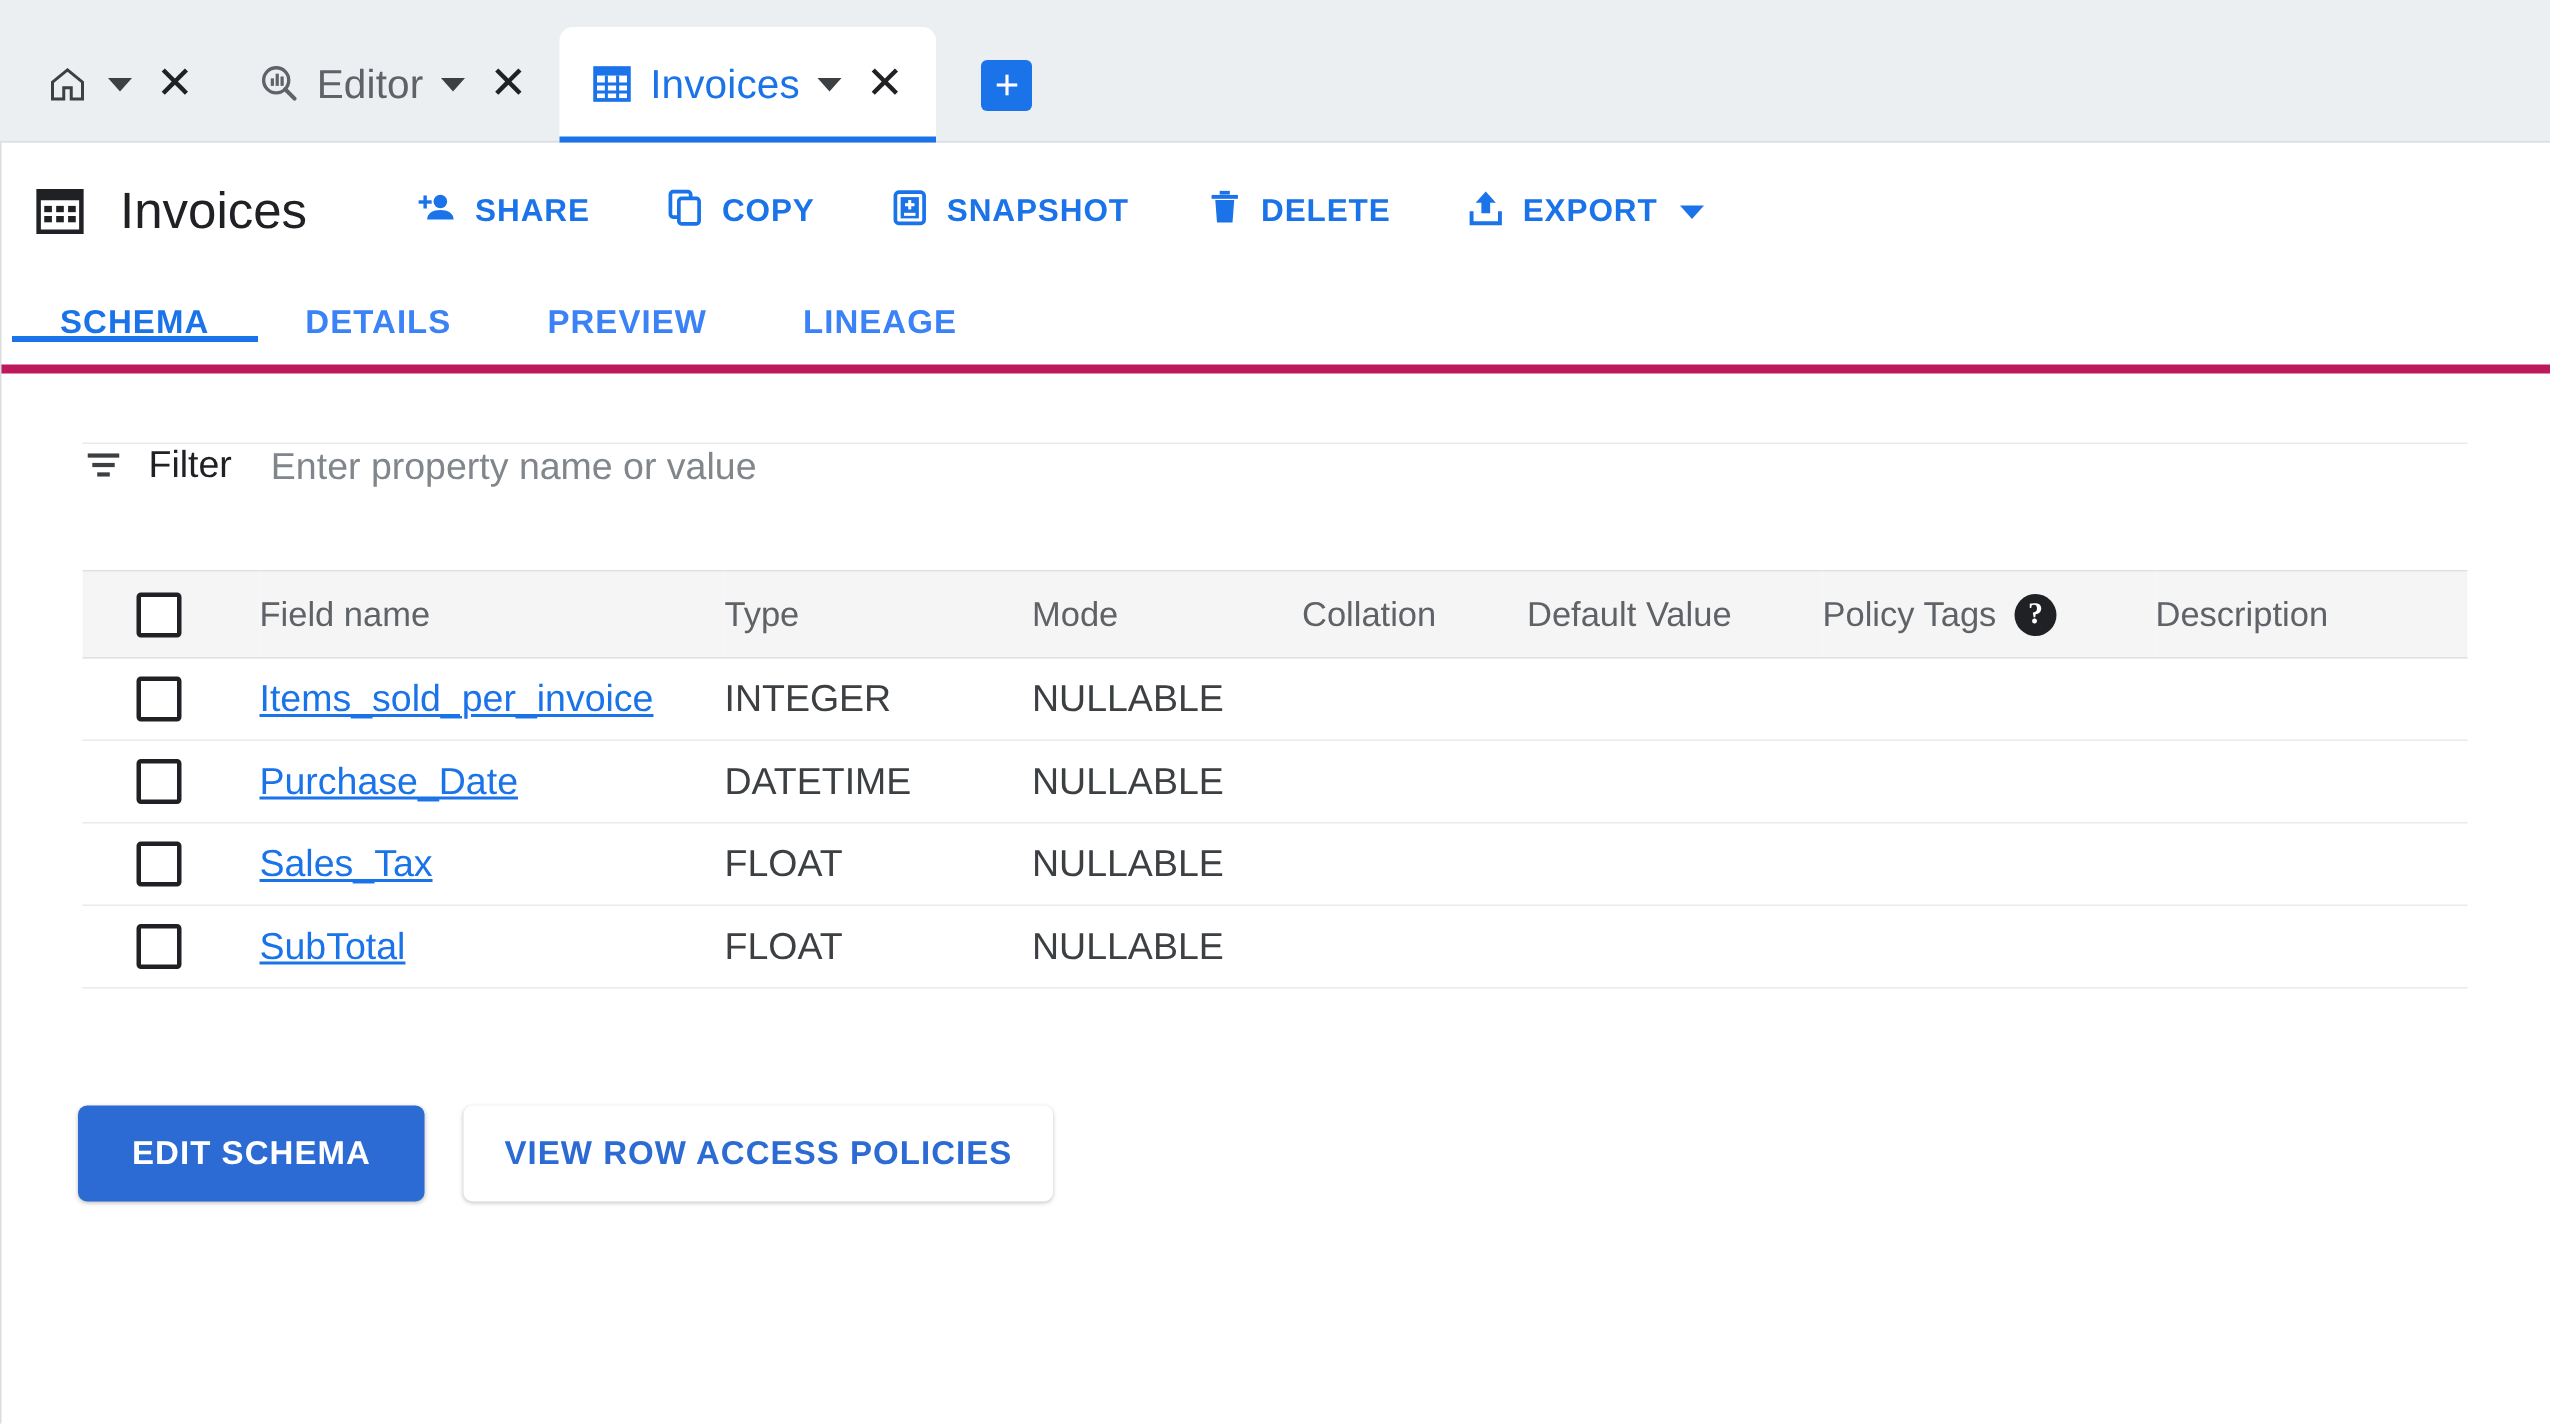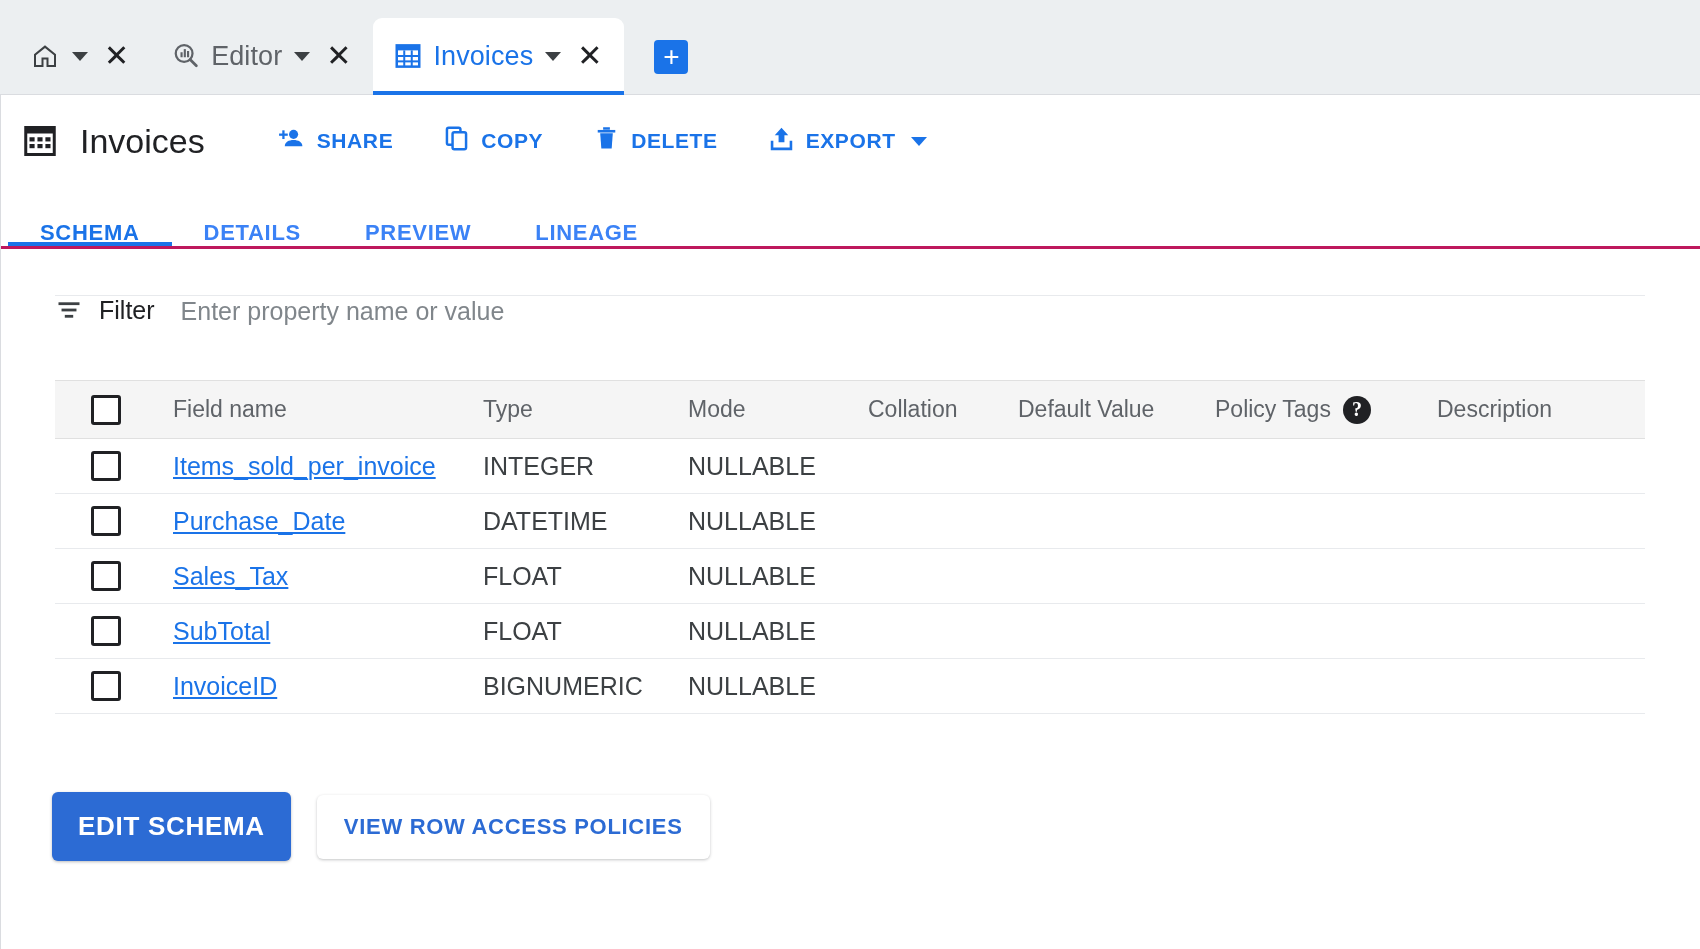--- a/index.html
+++ b/index.html
@@ -107,23 +107,23 @@
     width: 0; height: 0;
     border-left: 8px solid transparent;
     border-right: 8px solid transparent;
     border-top: 9px solid #1a73e8;
     margin-left: 4px;
   }
 
   
   #subtabs {
     display: flex;
-    align-items: flex-end;
+    align-items: center;
     height: 62px;
-    border-bottom: 3px solid #be185d;
+    border-bottom: 6px solid #be185d;
     padding-left: 8px;
   }
   .stab {
     display: flex;
     align-items: center;
     padding: 0 32px;
     font-size: 22px;
     font-weight: 600;
     letter-spacing: .7px;
     color: #3b82f6;
@@ -226,24 +226,24 @@
   
   #footer {
     padding: 78px 0 0 52px;
     display: flex;
     align-items: center;
     gap: 26px;
   }
   #edit-schema-btn {
     background: #2c6bd4;
     color: #fff;
-    font-size: 26px;
+    font-size: 22px;
     font-weight: 600;
     letter-spacing: .7px;
-    padding: 19px 26px;
+    padding: 19px 36px;
     border-radius: 6px;
     border: none;
     font-family: "Liberation Sans", sans-serif;
     box-shadow: 0 1px 3px rgba(60,64,67,.35);
     white-space: nowrap;
   }
   #view-row-policies-btn {
     background: #fff;
     color: #2c6bd4;
     font-size: 22px;
@@ -346,20 +346,32 @@
   <div class="tbtn">
     <span>
       <svg width="27" height="27" viewBox="0 0 24 24">
         <rect x="3.5" y="2.5" width="12" height="15" rx="1.6" fill="none" stroke="#1a73e8" stroke-width="2.2"></rect>
         <rect x="8.5" y="6.5" width="12" height="15" rx="1.6" fill="#fff" stroke="#1a73e8" stroke-width="2.2"></rect>
       </svg>
     </span>
     <span>COPY</span>
   </div>
 
+  <div class="tbtn">
+    <span>
+      <svg width="27" height="27" viewBox="0 0 24 24">
+        <rect x="3.5" y="2.8" width="17" height="18.4" rx="2" fill="none" stroke="#1a73e8" stroke-width="2.2"></rect>
+        <rect x="6.6" y="5.7" width="10.8" height="12.6" fill="#1a73e8"></rect>
+        <rect x="11.1" y="7.4" width="1.8" height="5.6" fill="#fff"></rect>
+        <rect x="9.2" y="9.3" width="5.6" height="1.8" fill="#fff"></rect>
+        <rect x="8.6" y="15" width="6.8" height="1.8" fill="#fff"></rect>
+      </svg>
+    </span>
+    <span>SNAPSHOT</span>
+  </div>
 
   <div class="tbtn">
     <span>
       <svg width="27" height="27" viewBox="0 0 24 24">
         <rect x="9" y="2" width="6" height="2.2" fill="#1a73e8"></rect>
         <rect x="4.2" y="4.4" width="15.6" height="2.3" fill="#1a73e8"></rect>
         <path d="M6.4 7.4h11.2l-1 13.4H7.4z" fill="#1a73e8"></path>
       </svg>
     </span>
     <span>DELETE</span>
@@ -486,32 +498,20 @@
             <span class="cbox"></span>
           </td>
         <td><span class="fieldlink">SubTotal</span></td>
         <td>FLOAT</td>
         <td>NULLABLE</td>
         <td></td>
         <td></td>
         <td></td>
         <td></td>
       </tr>
-      <tr>
-        <td class="cbox-cell">
-            <span class="cbox"></span>
-          </td>
-        <td><span class="fieldlink">InvoiceID</span></td>
-        <td>BIGNUMERIC</td>
-        <td>NULLABLE</td>
-        <td></td>
-        <td></td>
-        <td></td>
-        <td></td>
-      </tr>
     </tbody>
   </table>
 </div>
 
 <div id="footer">
   <button id="edit-schema-btn">EDIT SCHEMA</button>
   <button id="view-row-policies-btn">VIEW ROW ACCESS POLICIES</button>
 </div>
 
 </body></html>

